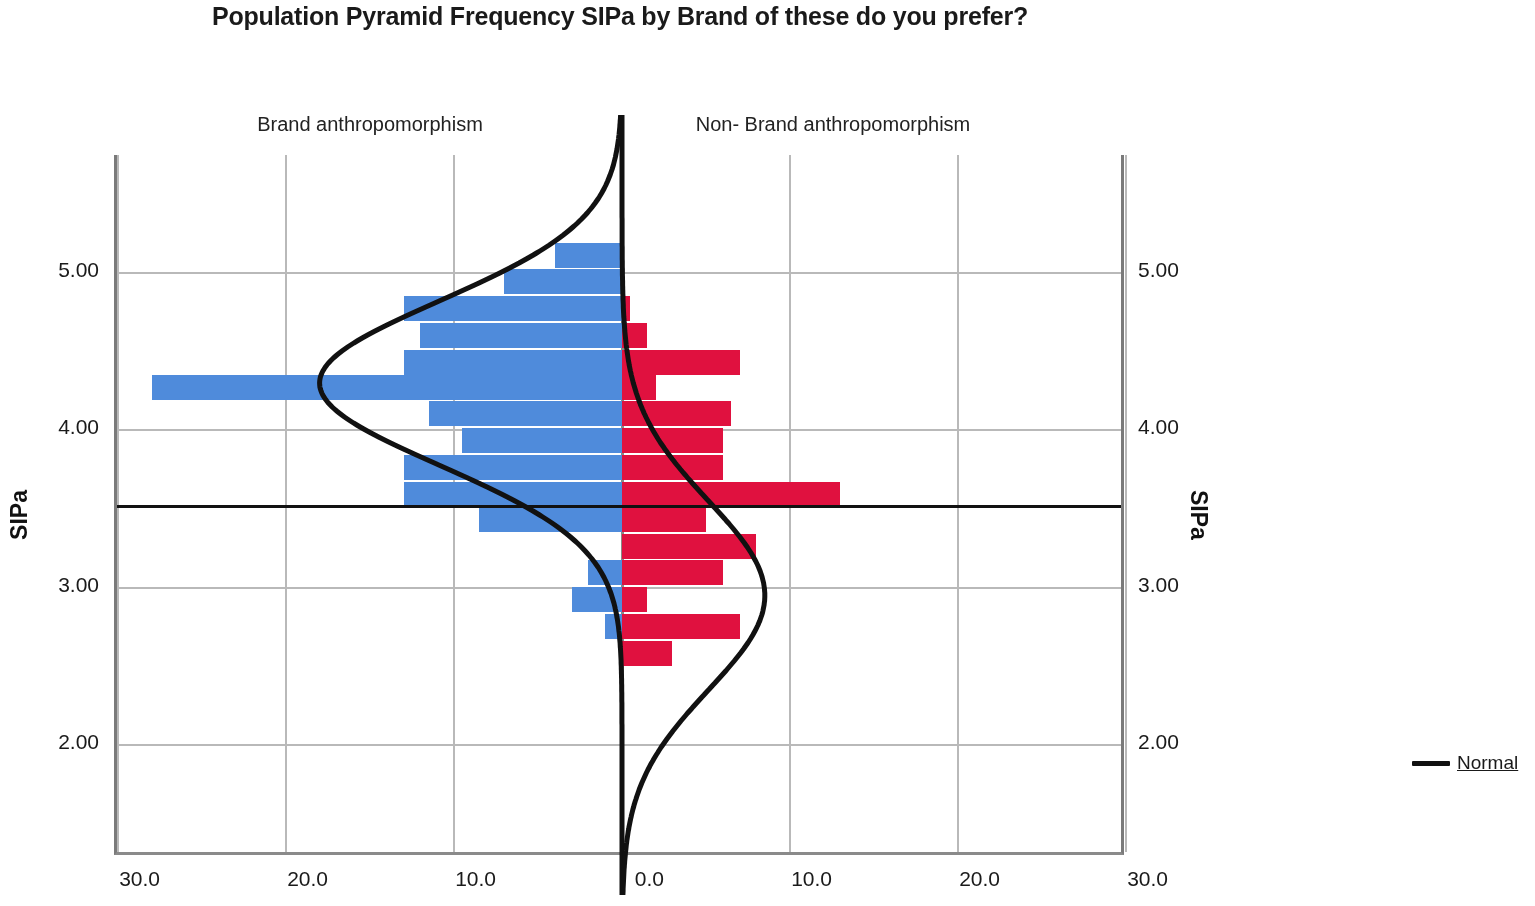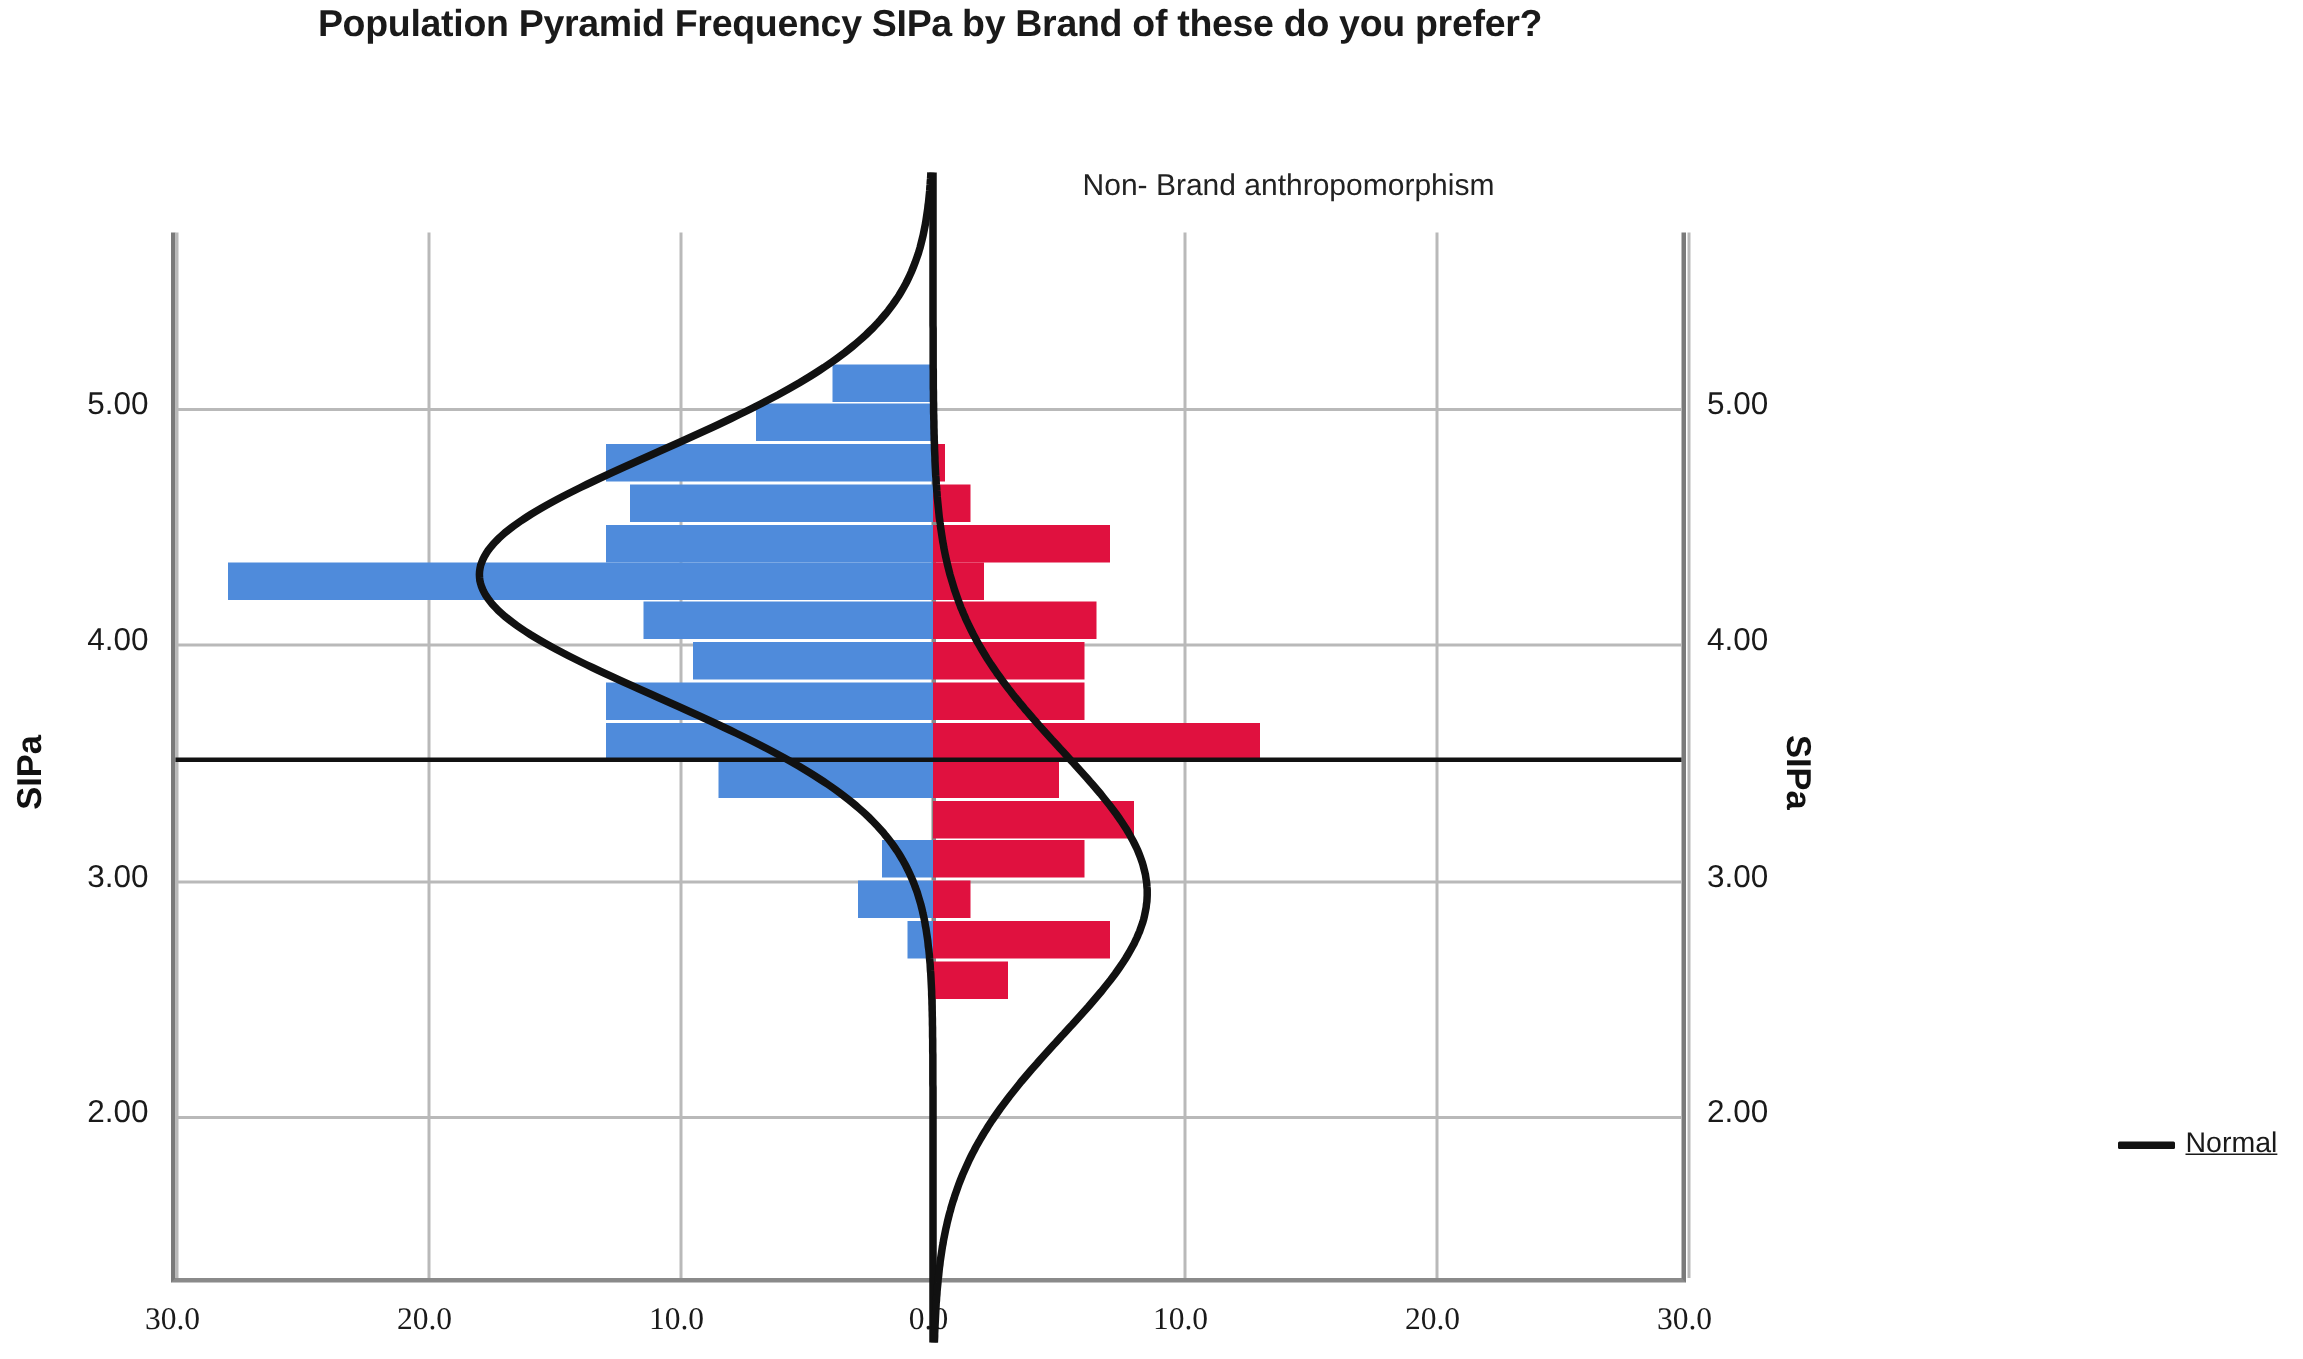--- a/index.html
+++ b/index.html
@@ -13,21 +13,21 @@
   .chart-title{
     position:absolute;top:2px;left:0;width:1240px;
     text-align:center;font-size:25px;font-weight:bold;color:#1a1a1a;
     letter-spacing:-0.2px;
   }
 
   .panel-title{
     position:absolute;top:113px;font-size:20px;color:#222;text-align:center;
   }
   #panel-title-left{left:120px;width:500px;}
-  #panel-title-right{left:609px;width:500px;}
+  #panel-title-right{left:583px;width:500px;}
 
   .axis-title{
     position:absolute;font-size:23px;font-weight:bold;color:#111;
     writing-mode:vertical-rl;
   }
   #axis-title-left{left:6px;top:490px;transform:rotate(180deg);}
   #axis-title-right{left:1185px;top:490px;}
 
   #plot{
     position:absolute;left:114px;top:155px;width:1010px;height:700px;
@@ -42,33 +42,34 @@
 
   .bar{position:absolute;height:25px;z-index:3;}
   .bar.left{background:#4f8bdb;}
   .bar.right{background:#e0113f;}
 
   .curve{position:absolute;left:0;top:0;overflow:visible;z-index:5;}
 
   .tick-label{position:absolute;font-size:21px;color:#1a1a1a;}
   .ytick-left{right:0;text-align:right;width:90px;}
   .ytick-right{left:0;text-align:left;width:90px;}
-  .xtick{text-align:center;width:90px;font-family:Liberation Serif, serif;}
+  .xtick{text-align:right;width:90px;}
 
   #legend{position:absolute;left:1412px;top:752px;display:flex;align-items:center;gap:7px;}
   #legend-swatch{width:38px;height:5px;background:#111;border-radius:1px;}
   #legend-label{font-size:19px;color:#1a1a1a;text-decoration:underline;}
 </style>
 </head>
 <body>
 
 <div id="chart-root">
 
   <div class="chart-title">Population Pyramid Frequency SIPa  by Brand of these do you prefer?</div>
 
+  <div class="panel-title" id="panel-title-left">Brand anthropomorphism</div>
   <div class="panel-title" id="panel-title-right">Non- Brand anthropomorphism</div>
 
   <div class="axis-title" id="axis-title-left">SIPa</div>
   <div class="axis-title" id="axis-title-right">SIPa</div>
 
   <div id="plot">
       <div class="vgrid" style="left: 0px;"></div>
       <div class="vgrid" style="left: 168px;"></div>
       <div class="vgrid" style="left: 336px;"></div>
       <div class="vgrid" style="left: 672px;"></div>

